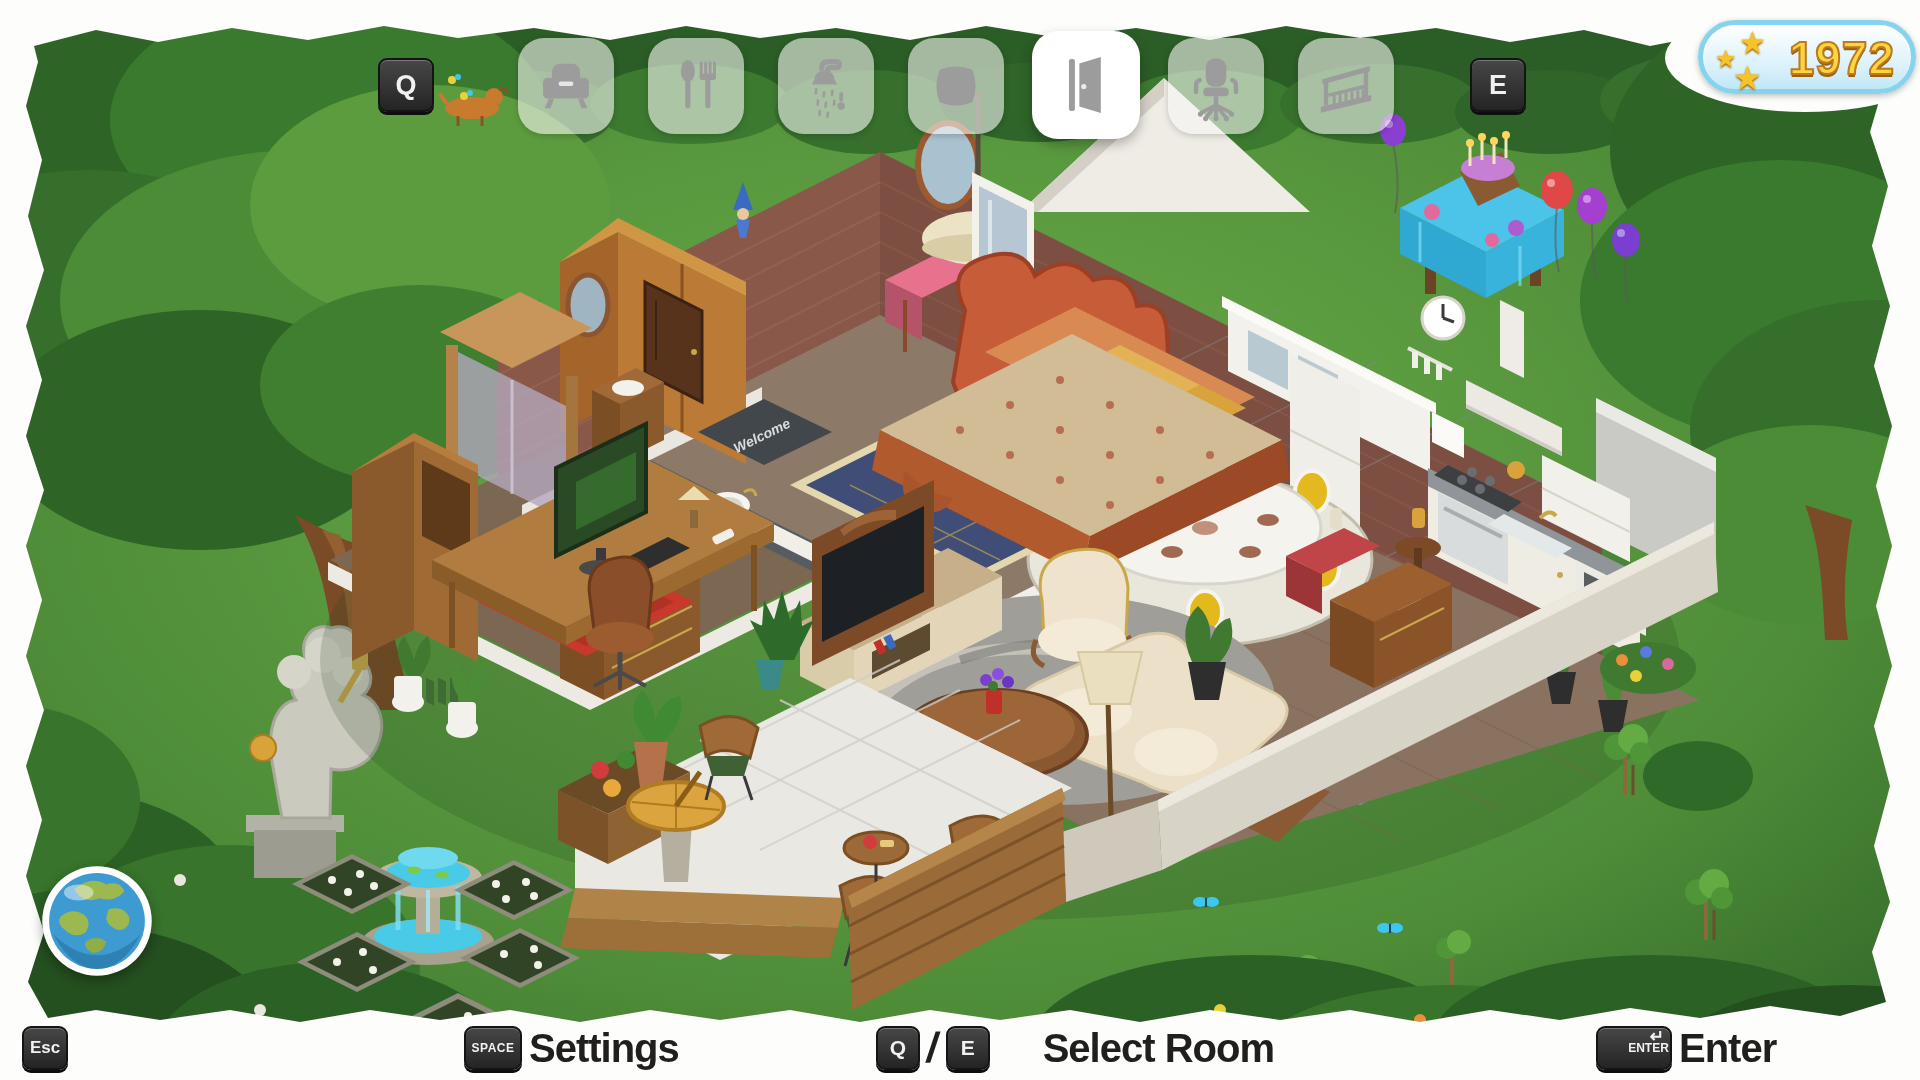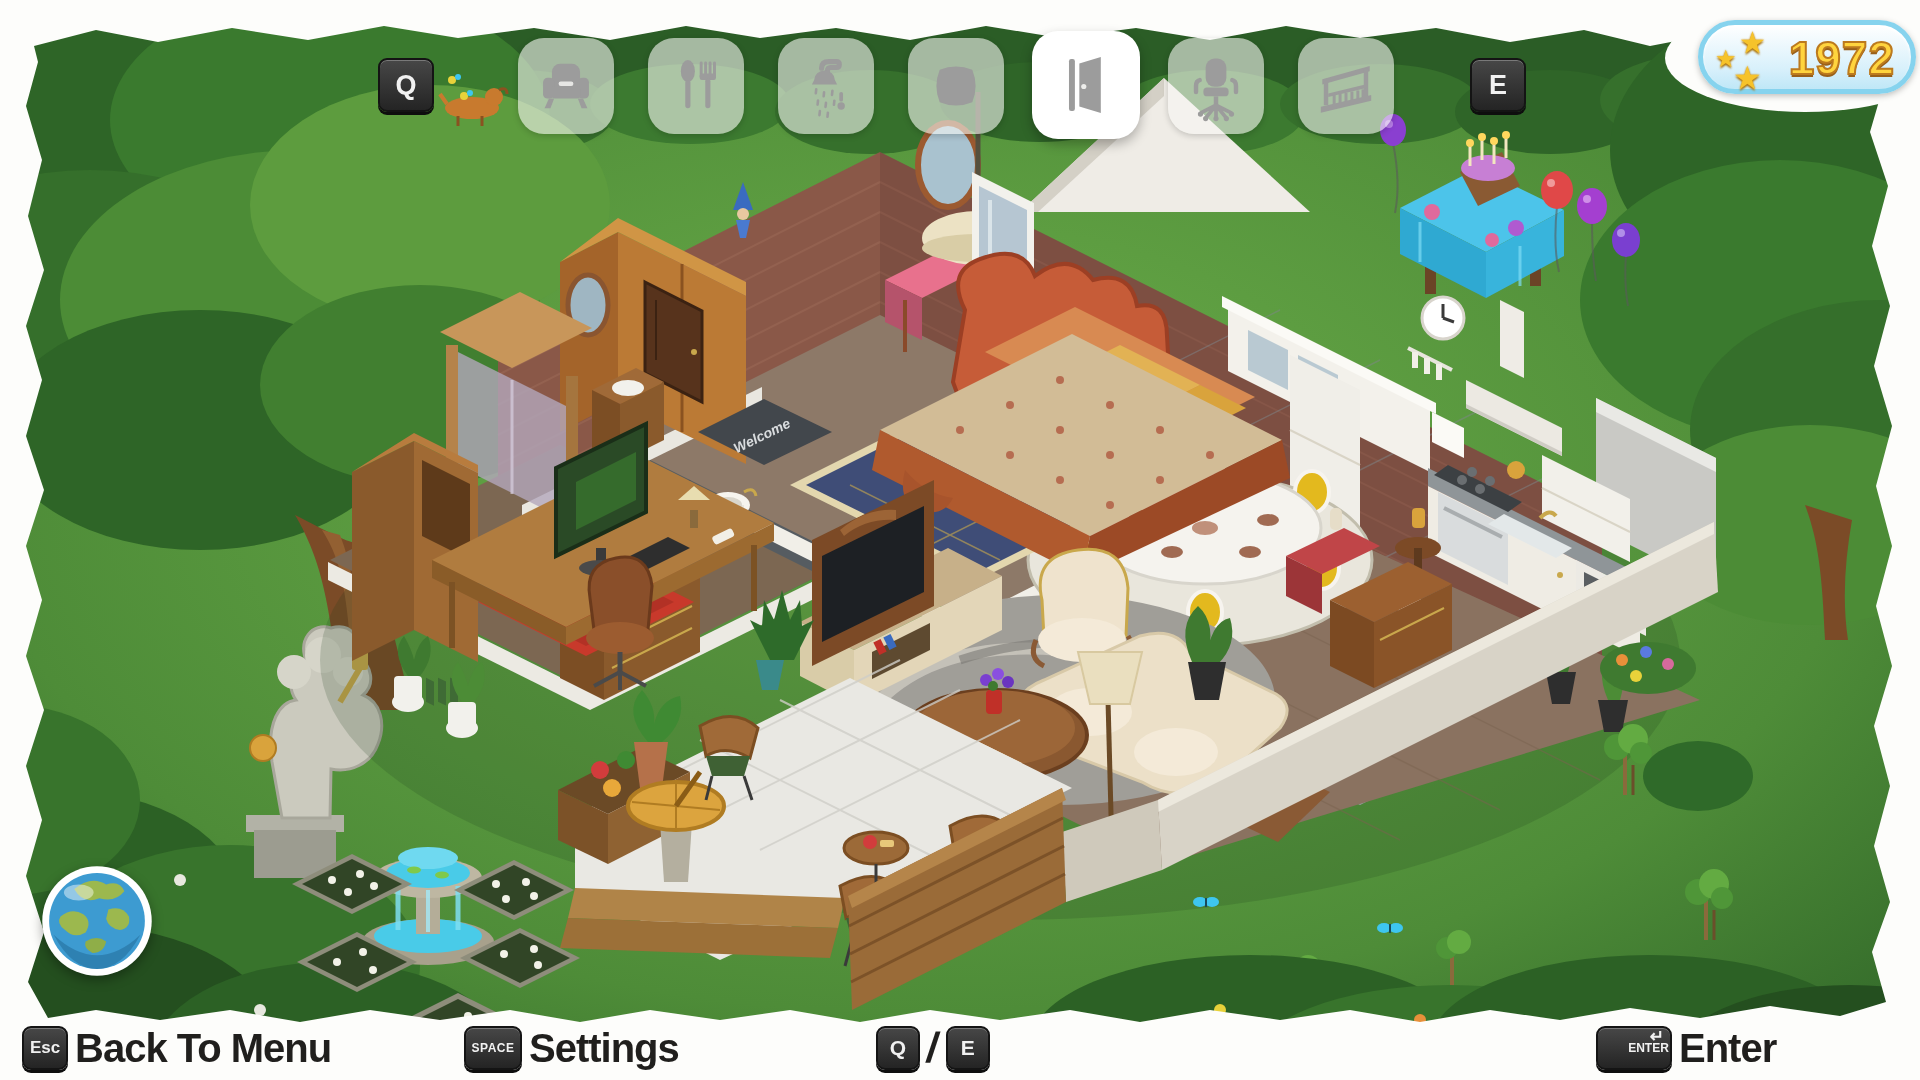--- a/index.html
+++ b/index.html
@@ -897,36 +897,36 @@
     <path d="M40,68 Q50,62 58,68 Q56,78 46,78 Q38,74 40,68 Z" fill="#8fae48"></path>
     <path d="M12,62 Q50,98 88,62 Q72,92 50,92 Q28,92 12,62 Z" fill="#1a5a85" opacity="0.4"></path>
     <ellipse cx="34" cy="25" rx="13" ry="7" fill="#ffffff" opacity="0.45"></ellipse>
   </svg>
 </button>
 
 <div class="bb-group g-back">
   <div class="keycap kc-bb kc-esc">
       <span>Esc</span>
     </div>
-  <span class="bb-label">Back To Menu</span>
 </div>
 <div class="bb-group g-settings">
   <div class="keycap kc-bb kc-space">
       <span>Space</span>
     </div>
   <span class="bb-label">Settings</span>
 </div>
 <div class="bb-group g-selectroom">
   <div class="keycap kc-bb kc-qe">
       <span>Q</span>
     </div>
   <span class="bb-slash">/</span>
   <div class="keycap kc-bb kc-qe">
       <span>E</span>
     </div>
+  <span class="bb-label lbl-gap">Select Room</span>
 </div>
 <div class="bb-group g-select">
   <div class="keycap kc-bb kc-enter">
     <span>Enter</span>
     <span class="ret">↵</span>
   </div>
   <span class="bb-label">Enter</span>
 </div>
 
 </body></html>

